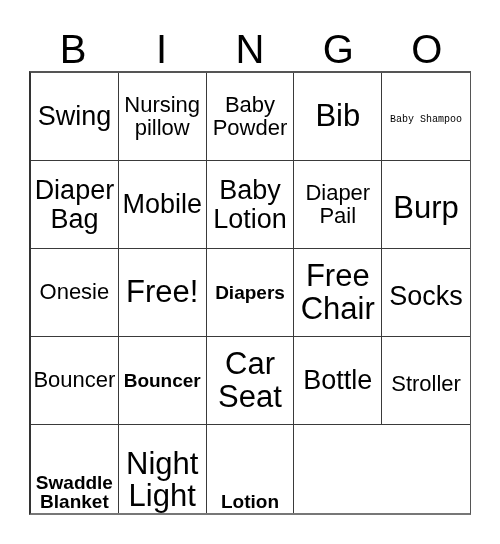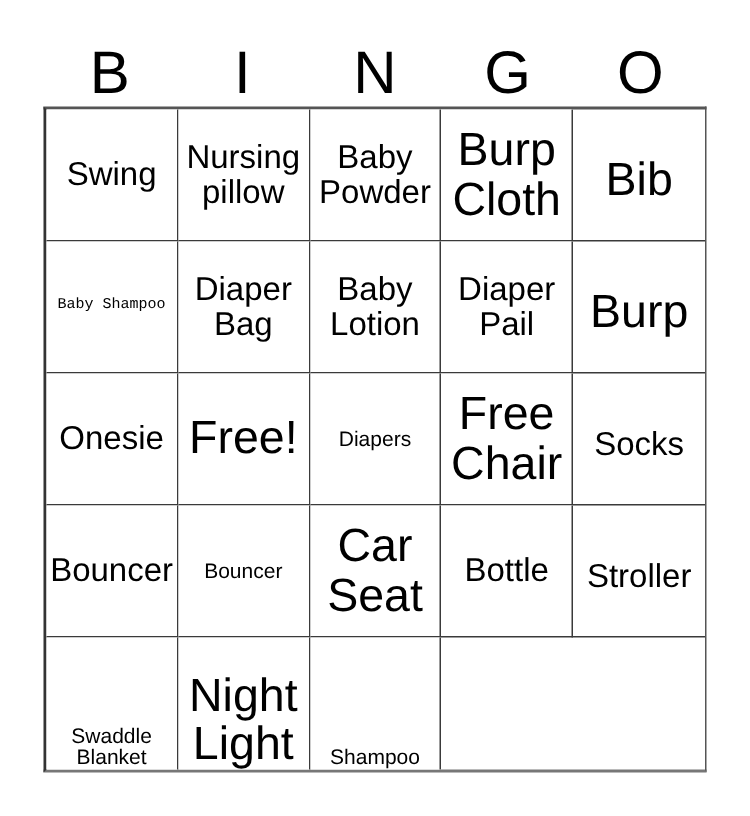--- a/index.html
+++ b/index.html
@@ -73,23 +73,23 @@
   .cell:nth-child(5n) { border-right: none; margin-top: 8px; }
   .cell:nth-child(n+21) { border-bottom: none; align-items: flex-end; }
   .cell-text {
     display: block;
     line-height: 1.04;
     word-break: break-word;
     hyphens: none;
   }
   
   .fs-xl   { font-size: 31px; }
-  .fs-lg   { font-size: 22px; }
+  .fs-lg   { font-size: 27px; }
   .fs-md   { font-size: 22px; }
-  .fs-sm   { font-size: 14px; }
+  .fs-sm   { font-size: 19px; font-weight: bold; }
   .fs-xs   { font-size: 10px; font-family: Liberation Mono, monospace; }
 </style>
 </head>
 <body>
 
 <div id="card">
 
   <div id="header-row">
     <div class="header-letter">B</div>
     <div class="header-letter">I</div>
@@ -102,30 +102,30 @@
       <div class="cell">
         <span class="cell-text fs-lg">Swing</span>
       </div>
       <div class="cell">
         <span class="cell-text fs-md">Nursing pillow</span>
       </div>
       <div class="cell">
         <span class="cell-text fs-md">Baby Powder</span>
       </div>
       <div class="cell">
-        <span class="cell-text fs-xl">Burp Cloth</span>
-      </div>
-      <div class="cell">
         <span class="cell-text fs-xl">Bib</span>
       </div>
       <div class="cell">
         <span class="cell-text fs-xs">Baby Shampoo</span>
       </div>
       <div class="cell">
         <span class="cell-text fs-lg">Diaper Bag</span>
+      </div>
+      <div class="cell">
+        <span class="cell-text fs-lg">Mobile</span>
       </div>
       <div class="cell">
         <span class="cell-text fs-lg">Baby Lotion</span>
       </div>
       <div class="cell">
         <span class="cell-text fs-md">Diaper Pail</span>
       </div>
       <div class="cell">
         <span class="cell-text fs-xl">Burp</span>
       </div>
@@ -159,17 +159,17 @@
       <div class="cell">
         <span class="cell-text fs-md">Stroller</span>
       </div>
       <div class="cell">
         <span class="cell-text fs-sm">Swaddle Blanket</span>
       </div>
       <div class="cell">
         <span class="cell-text fs-xl">Night Light</span>
       </div>
       <div class="cell">
-        <span class="cell-text fs-sm">Shampoo</span>
+        <span class="cell-text fs-sm">Lotion</span>
       </div>
     </div>
 
 </div>
 
 </body></html>

